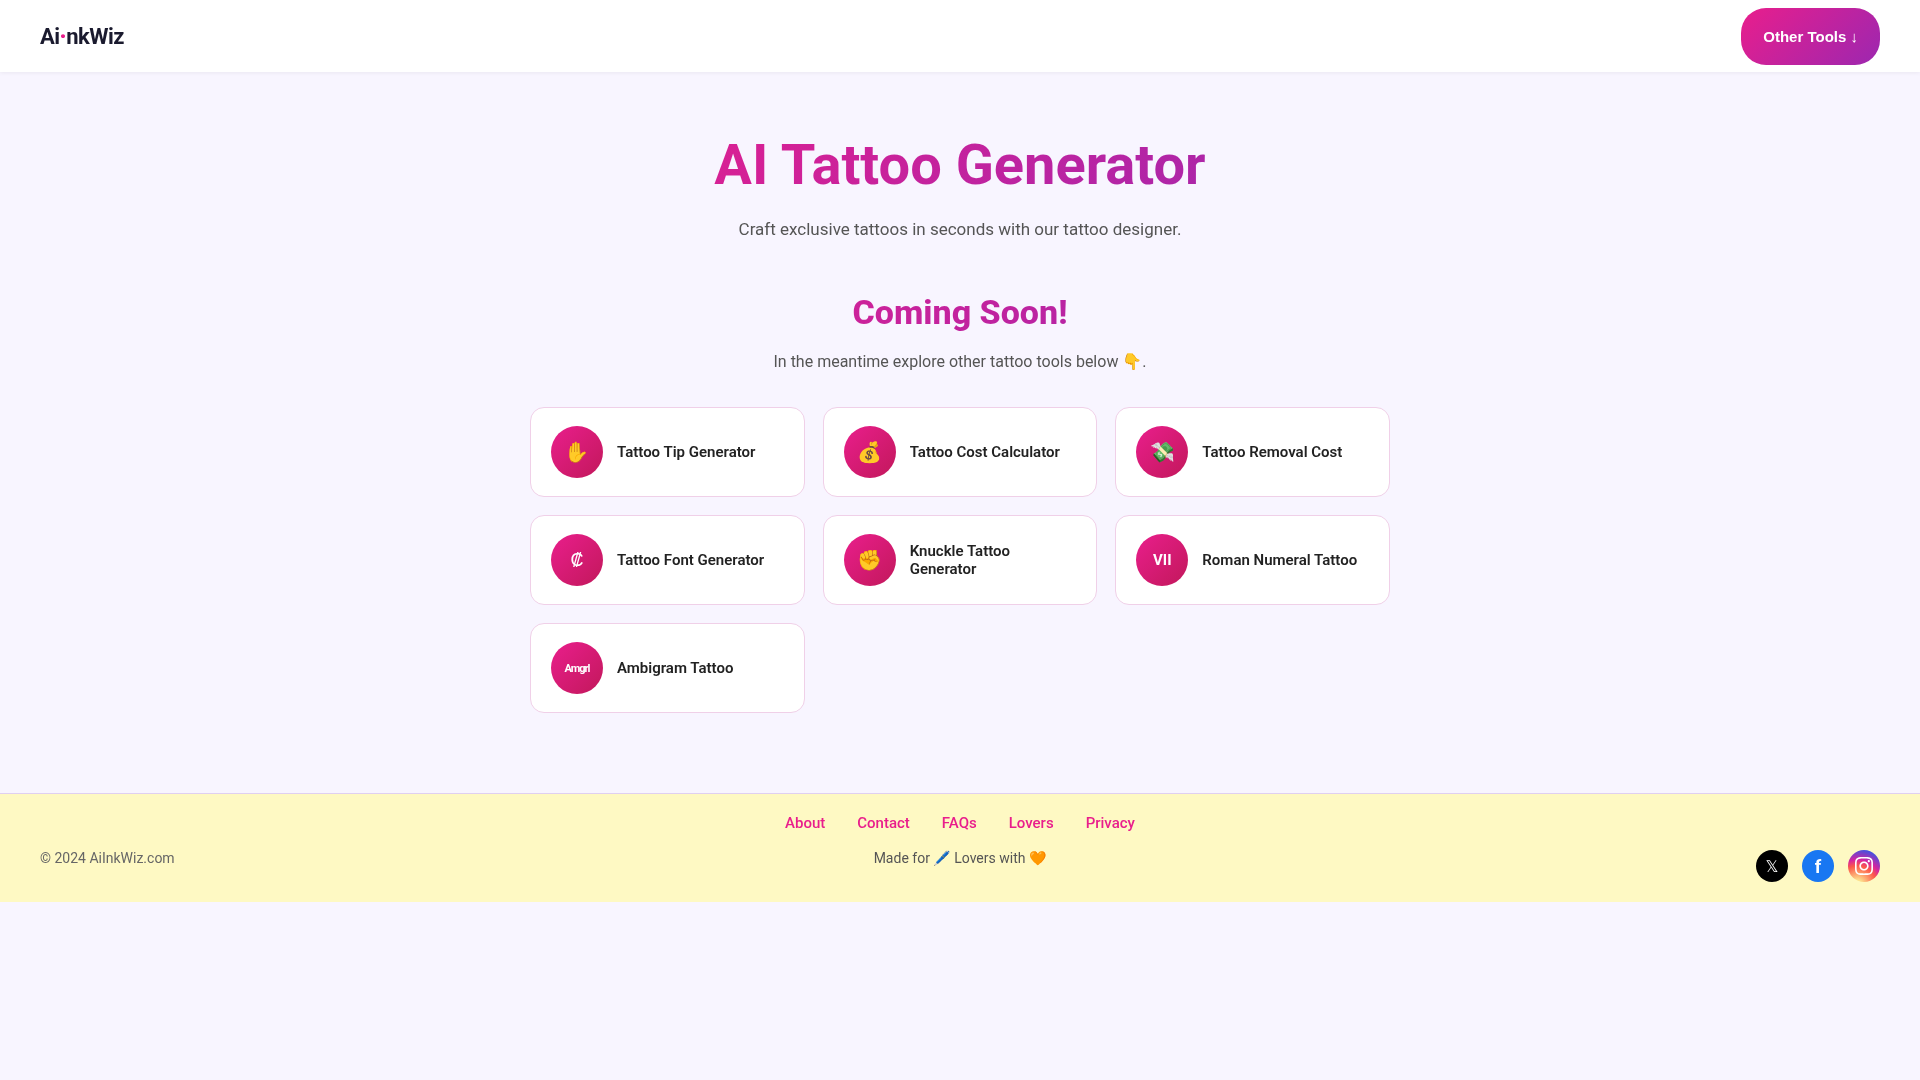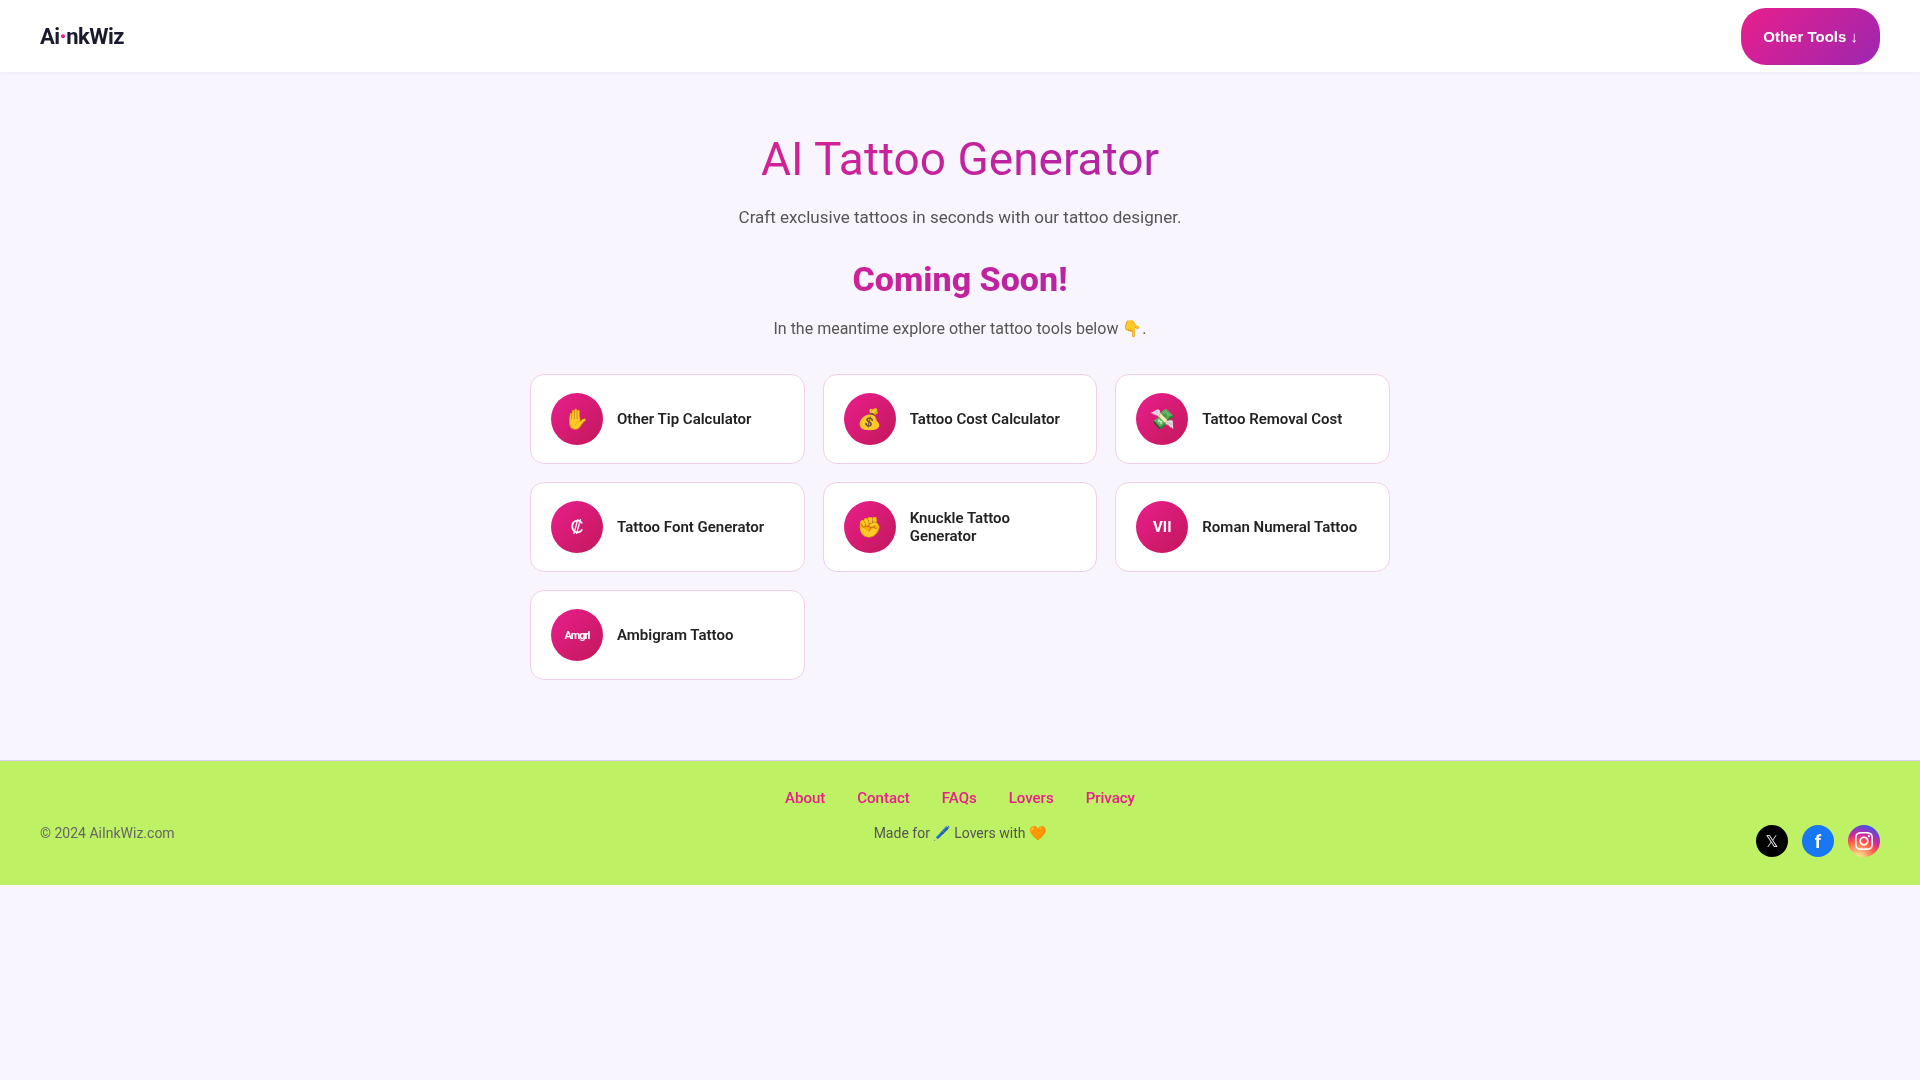--- a/index.html
+++ b/index.html
@@ -46,34 +46,34 @@
 
     
     .main {
       max-width: 900px;
       margin: 0 auto;
       padding: 60px 20px 80px;
       text-align: center;
     }
 
     .page-title {
-      font-size: 46px;
-      font-weight: 400;
+      font-size: 56px;
+      font-weight: 700;
       background: linear-gradient(135deg, #e91e8c, #9c27b0);
       -webkit-background-clip: text;
       -webkit-text-fill-color: transparent;
       background-clip: text;
       margin-bottom: 18px;
     }
 
     .subtitle {
       font-size: 17px;
       color: #555;
       line-height: 1.6;
-      margin-bottom: 28px;
+      margin-bottom: 49px;
     }
 
     .coming-soon {
       font-size: 34px;
       font-weight: 800;
       background: linear-gradient(135deg, #e91e8c, #9c27b0);
       -webkit-background-clip: text;
       -webkit-text-fill-color: transparent;
       background-clip: text;
       margin-bottom: 20px;
@@ -127,23 +127,23 @@
     }
 
     .tool-name {
       font-size: 15px;
       font-weight: 600;
       color: #222;
     }
 
     
     .footer {
-      background: #bef264;
+      background: #fef9c3;
       border-top: 1px solid #e0d0f0;
-      padding: 28px 40px;
+      padding: 20px 40px;
     }
     .footer-nav {
       display: flex;
       justify-content: center;
       gap: 32px;
       margin-bottom: 18px;
     }
     .footer-nav a {
       color: #e91e8c;
       text-decoration: none;
@@ -201,21 +201,21 @@
 
 <main class="main">
   <h1 class="page-title">AI Tattoo Generator</h1>
   <p class="subtitle">Craft exclusive tattoos in seconds with our tattoo designer.</p>
   <h2 class="coming-soon">Coming  Soon!</h2>
   <p class="meantime-text">In the meantime explore other tattoo tools below 👇.</p>
 
   <div class="tools-grid">
     <div class="tool-card">
       <div class="tool-icon">✋</div>
-      <span class="tool-name">Other Tip Calculator</span>
+      <span class="tool-name">Tattoo Tip Generator</span>
     </div>
     <div class="tool-card">
       <div class="tool-icon">💰</div>
       <span class="tool-name">Tattoo Cost Calculator</span>
     </div>
     <div class="tool-card">
       <div class="tool-icon">💸</div>
       <span class="tool-name">Tattoo Removal Cost</span>
     </div>
   </div>

